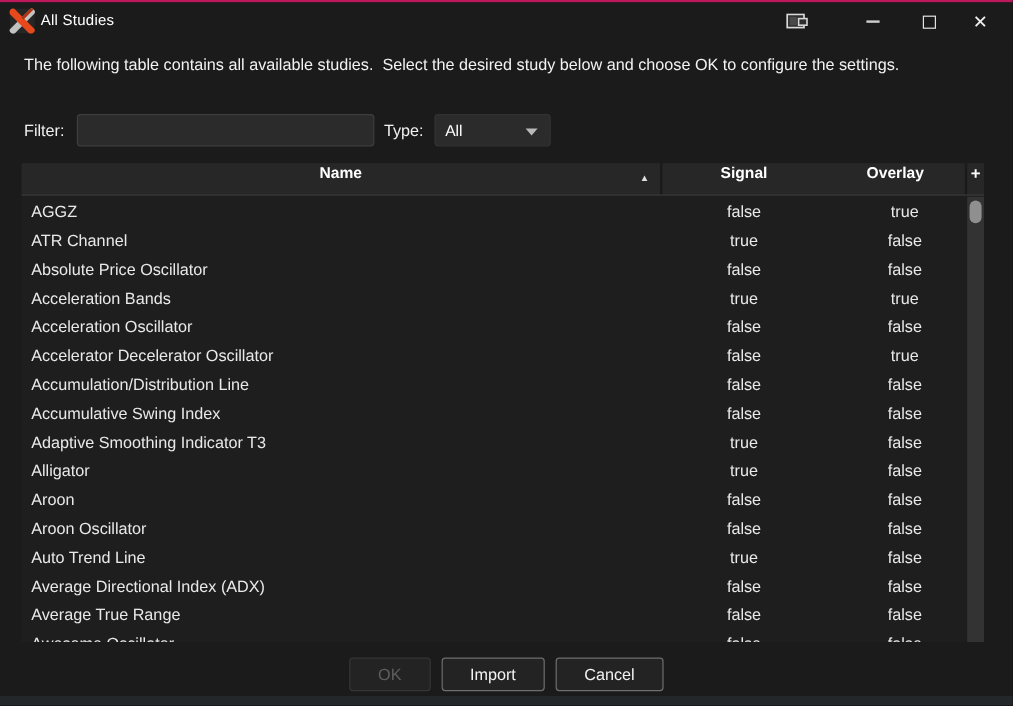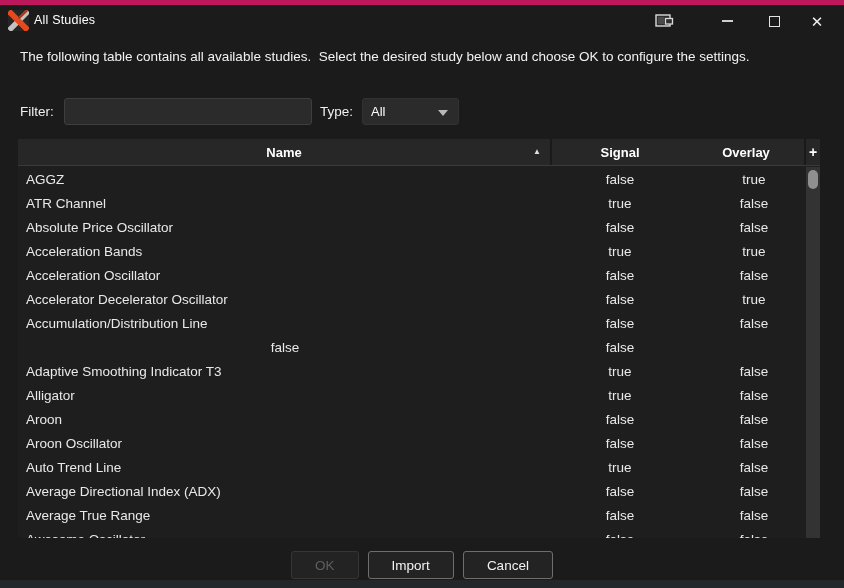--- a/index.html
+++ b/index.html
@@ -2,21 +2,21 @@
 <html><head>
 <meta charset="utf-8">
 <style>
   * { margin: 0; padding: 0; box-sizing: border-box; }
   html, body { width: 844px; height: 588px; background: #111; overflow: hidden; }
   body { font-family: "Liberation Sans", "DejaVu Sans", sans-serif; }
 
   .window {
     position: relative; width: 844px; height: 588px;
     background: #1b1b1b; color: #eee;
-    border-top: 5px solid #be185d;
+    border-top: 2px solid #be185d;
   }
 
   
   .titlebar { position: absolute; top: 0; left: 0; right: 0; height: 32px; background: #1b1b1b; }
   .app-icon { position: absolute; left: 8px; top: 5px; width: 21px; height: 21px; }
   .titlebar .title {
     position: absolute; left: 34px; top: 8px; font-size: 12.5px; color: #ffffff; letter-spacing: .2px;
   }
   .winctl { position: absolute; top: 0; height: 32px; width: 40px; display: flex; align-items: center; justify-content: center; color: #e8e8e8; cursor: default; }
   .winctl.dock     { right: 160px; }
@@ -56,21 +56,21 @@
   }
 
   
   .table { position: absolute; left: 18px; top: 134px; width: 802px; height: 399px; background: #1e1e1e; }
   .thead {
     position: absolute; top: 0; left: 0; right: 0; height: 27px;
     display: grid; grid-template-columns: 534px 136px 118px 14px;
     background: #272727; border-bottom: 1px solid #3a3a3a;
   }
   .th {
-    display: flex; align-items: center; justify-content: center;
+    display: flex; align-items: flex-start; justify-content: center;
     font-size: 13px; font-weight: bold; color: #ffffff;
     border-right: 2px solid #1a1a1a; position: relative; cursor: default;
   }
   .th:last-child { border-right: none; }
   .th.th-signal { border-right: none; }
   .sort-arrow { position: absolute; right: 9px; top: 9px; font-size: 8px; color: #e0e0e0; line-height: 8px; }
   .th-add { font-size: 14px; font-weight: bold; color: #fff; }
 
   .tbody { position: absolute; top: 28px; left: 0; right: 0; bottom: 0; overflow: hidden; }
   .tr { display: grid; grid-template-columns: 534px 136px 132px; height: 24px; cursor: default; }
@@ -197,20 +197,21 @@
     <div class="td td-signal">true</div>
   </div>
 
   <div class="tr">
     <div class="td td-name">Accumulation/Distribution Line</div>
     <div class="td td-overlay">false</div>
     <div class="td td-signal">false</div>
   </div>
 
   <div class="tr">
+    <div class="td td-name">Accumulative Swing Index</div>
     <div class="td td-overlay">false</div>
     <div class="td td-signal">false</div>
   </div>
 
   <div class="tr">
     <div class="td td-name">Adaptive Smoothing Indicator T3</div>
     <div class="td td-overlay">true</div>
     <div class="td td-signal">false</div>
   </div>
 

